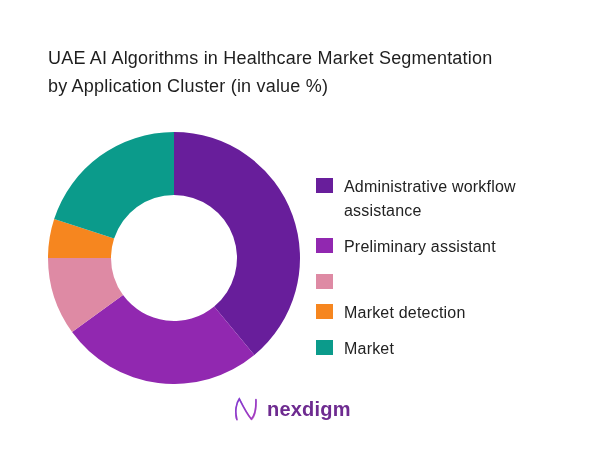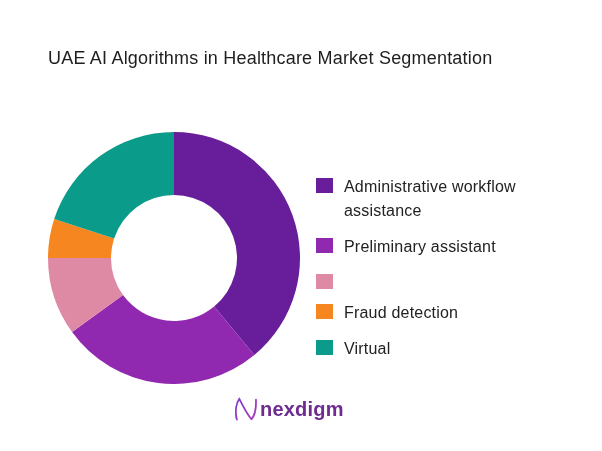--- a/index.html
+++ b/index.html
@@ -35,35 +35,36 @@
     width:17px;height:15px;flex:0 0 17px;
     margin-right:11px;margin-top:3px;
   }
   .legend-label{
     font-size:16px;line-height:24px;color:#222222;
     letter-spacing:0.2px;
   }
 
   .logo{
     position:absolute;left:233px;top:396px;
-    display:flex;align-items:center;
+    display:flex;align-items:center;gap:7px;
   }
   .logo-mark{width:27px;height:27px;}
   .logo-text{
     font-size:20px;font-weight:bold;color:#6e2b90;
     letter-spacing:0.2px;
   }
 </style>
 </head>
 <body>
 
 <div class="page">
 
   <div class="chart-title">
     <div>UAE AI Algorithms in Healthcare Market Segmentation</div>
+    <div>by Application Cluster (in value %)</div>
   </div>
 
   <div class="donut-wrap">
     <svg id="donut-svg" viewBox="0 0 252 252">
         <path d="M126.00 0.00 A126 126 0 0 1 206.32 223.08 L166.16 174.54 A63 63 0 0 0 126.00 63.00 Z" fill="#681e9b"></path>
         <path d="M206.32 223.08 A126 126 0 0 1 24.06 200.06 L75.03 163.03 A63 63 0 0 0 166.16 174.54 Z" fill="#9128b0"></path>
         <path d="M24.06 200.06 A126 126 0 0 1 0.00 126.00 L63.00 126.00 A63 63 0 0 0 75.03 163.03 Z" fill="#de8aa4"></path>
         <path d="M0.00 126.00 A126 126 0 0 1 6.17 87.06 L66.08 106.53 A63 63 0 0 0 63.00 126.00 Z" fill="#f6861f"></path>
         <path d="M6.17 87.06 A126 126 0 0 1 126.00 0.00 L126.00 63.00 A63 63 0 0 0 66.08 106.53 Z" fill="#0b9b8b"></path>
       </svg>
@@ -76,25 +77,25 @@
     </div>
     <div class="legend-item">
       <span class="legend-swatch" style="background: rgb(145, 40, 176);"></span>
       <span class="legend-label">Preliminary assistant</span>
     </div>
     <div class="legend-item">
       <span class="legend-swatch" style="background: rgb(222, 138, 164);"></span>
     </div>
     <div class="legend-item">
       <span class="legend-swatch" style="background: rgb(246, 134, 31);"></span>
-      <span class="legend-label">Fraud detection</span>
+      <span class="legend-label">Market detection</span>
     </div>
     <div class="legend-item">
       <span class="legend-swatch" style="background: rgb(11, 155, 139);"></span>
-      <span class="legend-label">Virtual</span>
+      <span class="legend-label">Market</span>
     </div>
   </div>
 
   <div class="logo">
     <svg class="logo-mark" viewBox="0 0 24 24" fill="none">
       <defs>
         <linearGradient id="ngrad" x1="0" y1="0" x2="24" y2="24" gradientUnits="userSpaceOnUse">
           <stop offset="0" stop-color="#7b3bd4"></stop>
           <stop offset="1" stop-color="#b03ab8"></stop>
         </linearGradient>

